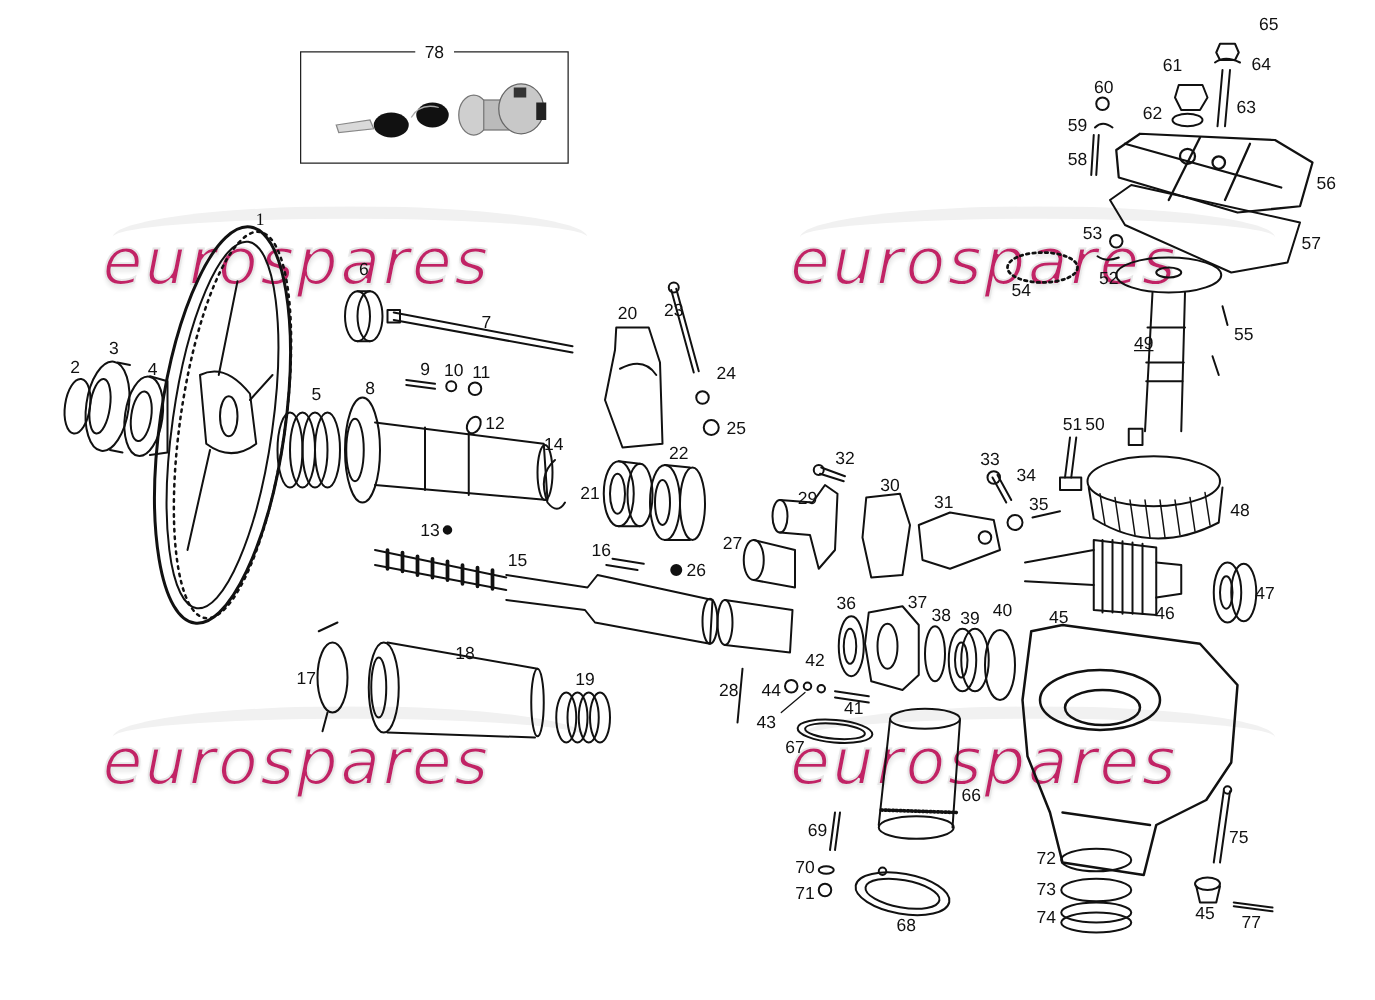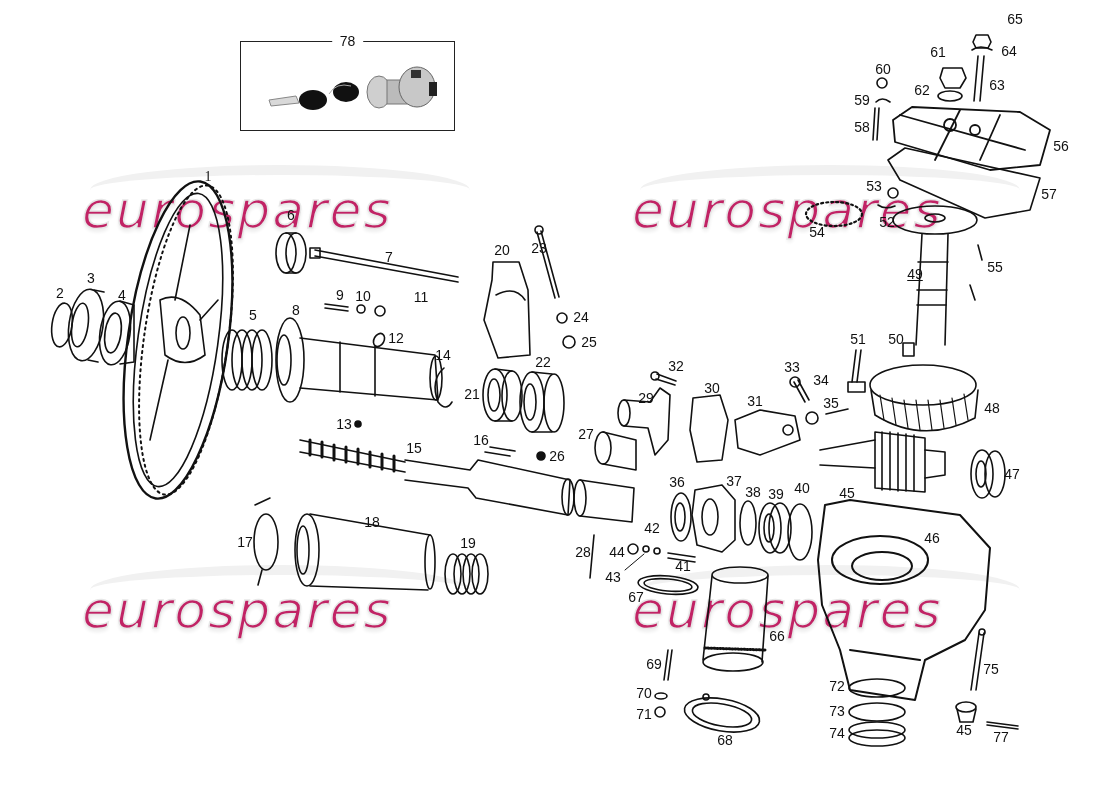--- a/index.html
+++ b/index.html
@@ -386,34 +386,34 @@
     <span class="callout serif" style="left: 208px; top: 177px;">1</span>
     <span class="callout" style="left: 60px; top: 293px;">2</span>
     <span class="callout" style="left: 91px; top: 278px;">3</span>
     <span class="callout" style="left: 122px; top: 295px;">4</span>
     <span class="callout" style="left: 253px; top: 315px;">5</span>
     <span class="callout" style="left: 291px; top: 215px;">6</span>
     <span class="callout" style="left: 389px; top: 257px;">7</span>
     <span class="callout" style="left: 296px; top: 310px;">8</span>
     <span class="callout" style="left: 340px; top: 295px;">9</span>
     <span class="callout" style="left: 363px; top: 296px;">10</span>
-    <span class="callout" style="left: 385px; top: 297px; margin-left: 36px;">11</span>
+    <span class="callout" style="left: 385px; top: 297px;">11</span>
     <span class="callout" style="left: 396px; top: 338px;">12</span>
     <span class="callout" style="left: 344px; top: 424px;">13</span>
     <span class="callout" style="left: 443px; top: 355px;">14</span>
     <span class="callout" style="left: 414px; top: 448px;">15</span>
     <span class="callout" style="left: 481px; top: 440px;">16</span>
     <span class="callout" style="left: 245px; top: 542px;">17</span>
     <span class="callout" style="left: 372px; top: 522px;">18</span>
     <span class="callout" style="left: 468px; top: 543px;">19</span>
     <span class="callout" style="left: 502px; top: 250px;">20</span>
     <span class="callout" style="left: 472px; top: 394px;">21</span>
     <span class="callout" style="left: 543px; top: 362px;">22</span>
     <span class="callout" style="left: 539px; top: 218px; margin-top: 30px;">23</span>
-    <span class="callout" style="left: 581px; top: 317px; text-align: right;">24</span>
+    <span class="callout" style="left: 581px; top: 298px; text-align: right;">24</span>
     <span class="callout" style="left: 589px; top: 342px;">25</span>
     <span class="callout" style="left: 557px; top: 456px;">26</span>
     <span class="callout" style="left: 586px; top: 434px;">27</span>
     <span class="callout" style="left: 583px; top: 552px;">28</span>
     <span class="callout" style="left: 646px; top: 398px;">29</span>
     <span class="callout" style="left: 712px; top: 388px;">30</span>
     <span class="callout" style="left: 755px; top: 401px;">31</span>
     <span class="callout" style="left: 676px; top: 366px;">32</span>
     <span class="callout" style="left: 792px; top: 367px;">33</span>
     <span class="callout" style="left: 821px; top: 380px;">34</span>
@@ -421,25 +421,25 @@
     <span class="callout" style="left: 677px; top: 482px;">36</span>
     <span class="callout" style="left: 734px; top: 481px;">37</span>
     <span class="callout" style="left: 753px; top: 492px;">38</span>
     <span class="callout" style="left: 776px; top: 494px;">39</span>
     <span class="callout" style="left: 802px; top: 488px;">40</span>
     <span class="callout" style="left: 683px; top: 566px;">41</span>
     <span class="callout" style="left: 652px; top: 528px;">42</span>
     <span class="callout" style="left: 613px; top: 577px;">43</span>
     <span class="callout" style="left: 617px; top: 552px;">44</span>
     <span class="callout" style="left: 847px; top: 493px;">45</span>
-    <span class="callout" style="left: 932px; top: 490px; margin-top: 48px;">46</span>
+    <span class="callout" style="left: 932px; top: 490px;">46</span>
     <span class="callout" style="left: 1012px; top: 474px;">47</span>
     <span class="callout" style="left: 992px; top: 408px;">48</span>
     <span class="callout" style="left: 915px; top: 274px; text-decoration: underline;">49</span>
-    <span class="callout" style="left: 896px; top: 339px;">50</span>
+    <span class="callout" style="left: 876px; top: 339px;">50</span>
     <span class="callout" style="left: 858px; top: 339px;">51</span>
     <span class="callout" style="left: 887px; top: 222px;">52</span>
     <span class="callout" style="left: 874px; top: 186px;">53</span>
     <span class="callout" style="left: 817px; top: 232px;">54</span>
     <span class="callout" style="left: 995px; top: 267px;">55</span>
     <span class="callout" style="left: 1061px; top: 146px;">56</span>
     <span class="callout" style="left: 1049px; top: 194px;">57</span>
     <span class="callout" style="left: 862px; top: 127px;">58</span>
     <span class="callout" style="left: 862px; top: 100px;">59</span>
     <span class="callout" style="left: 883px; top: 69px;">60</span>

